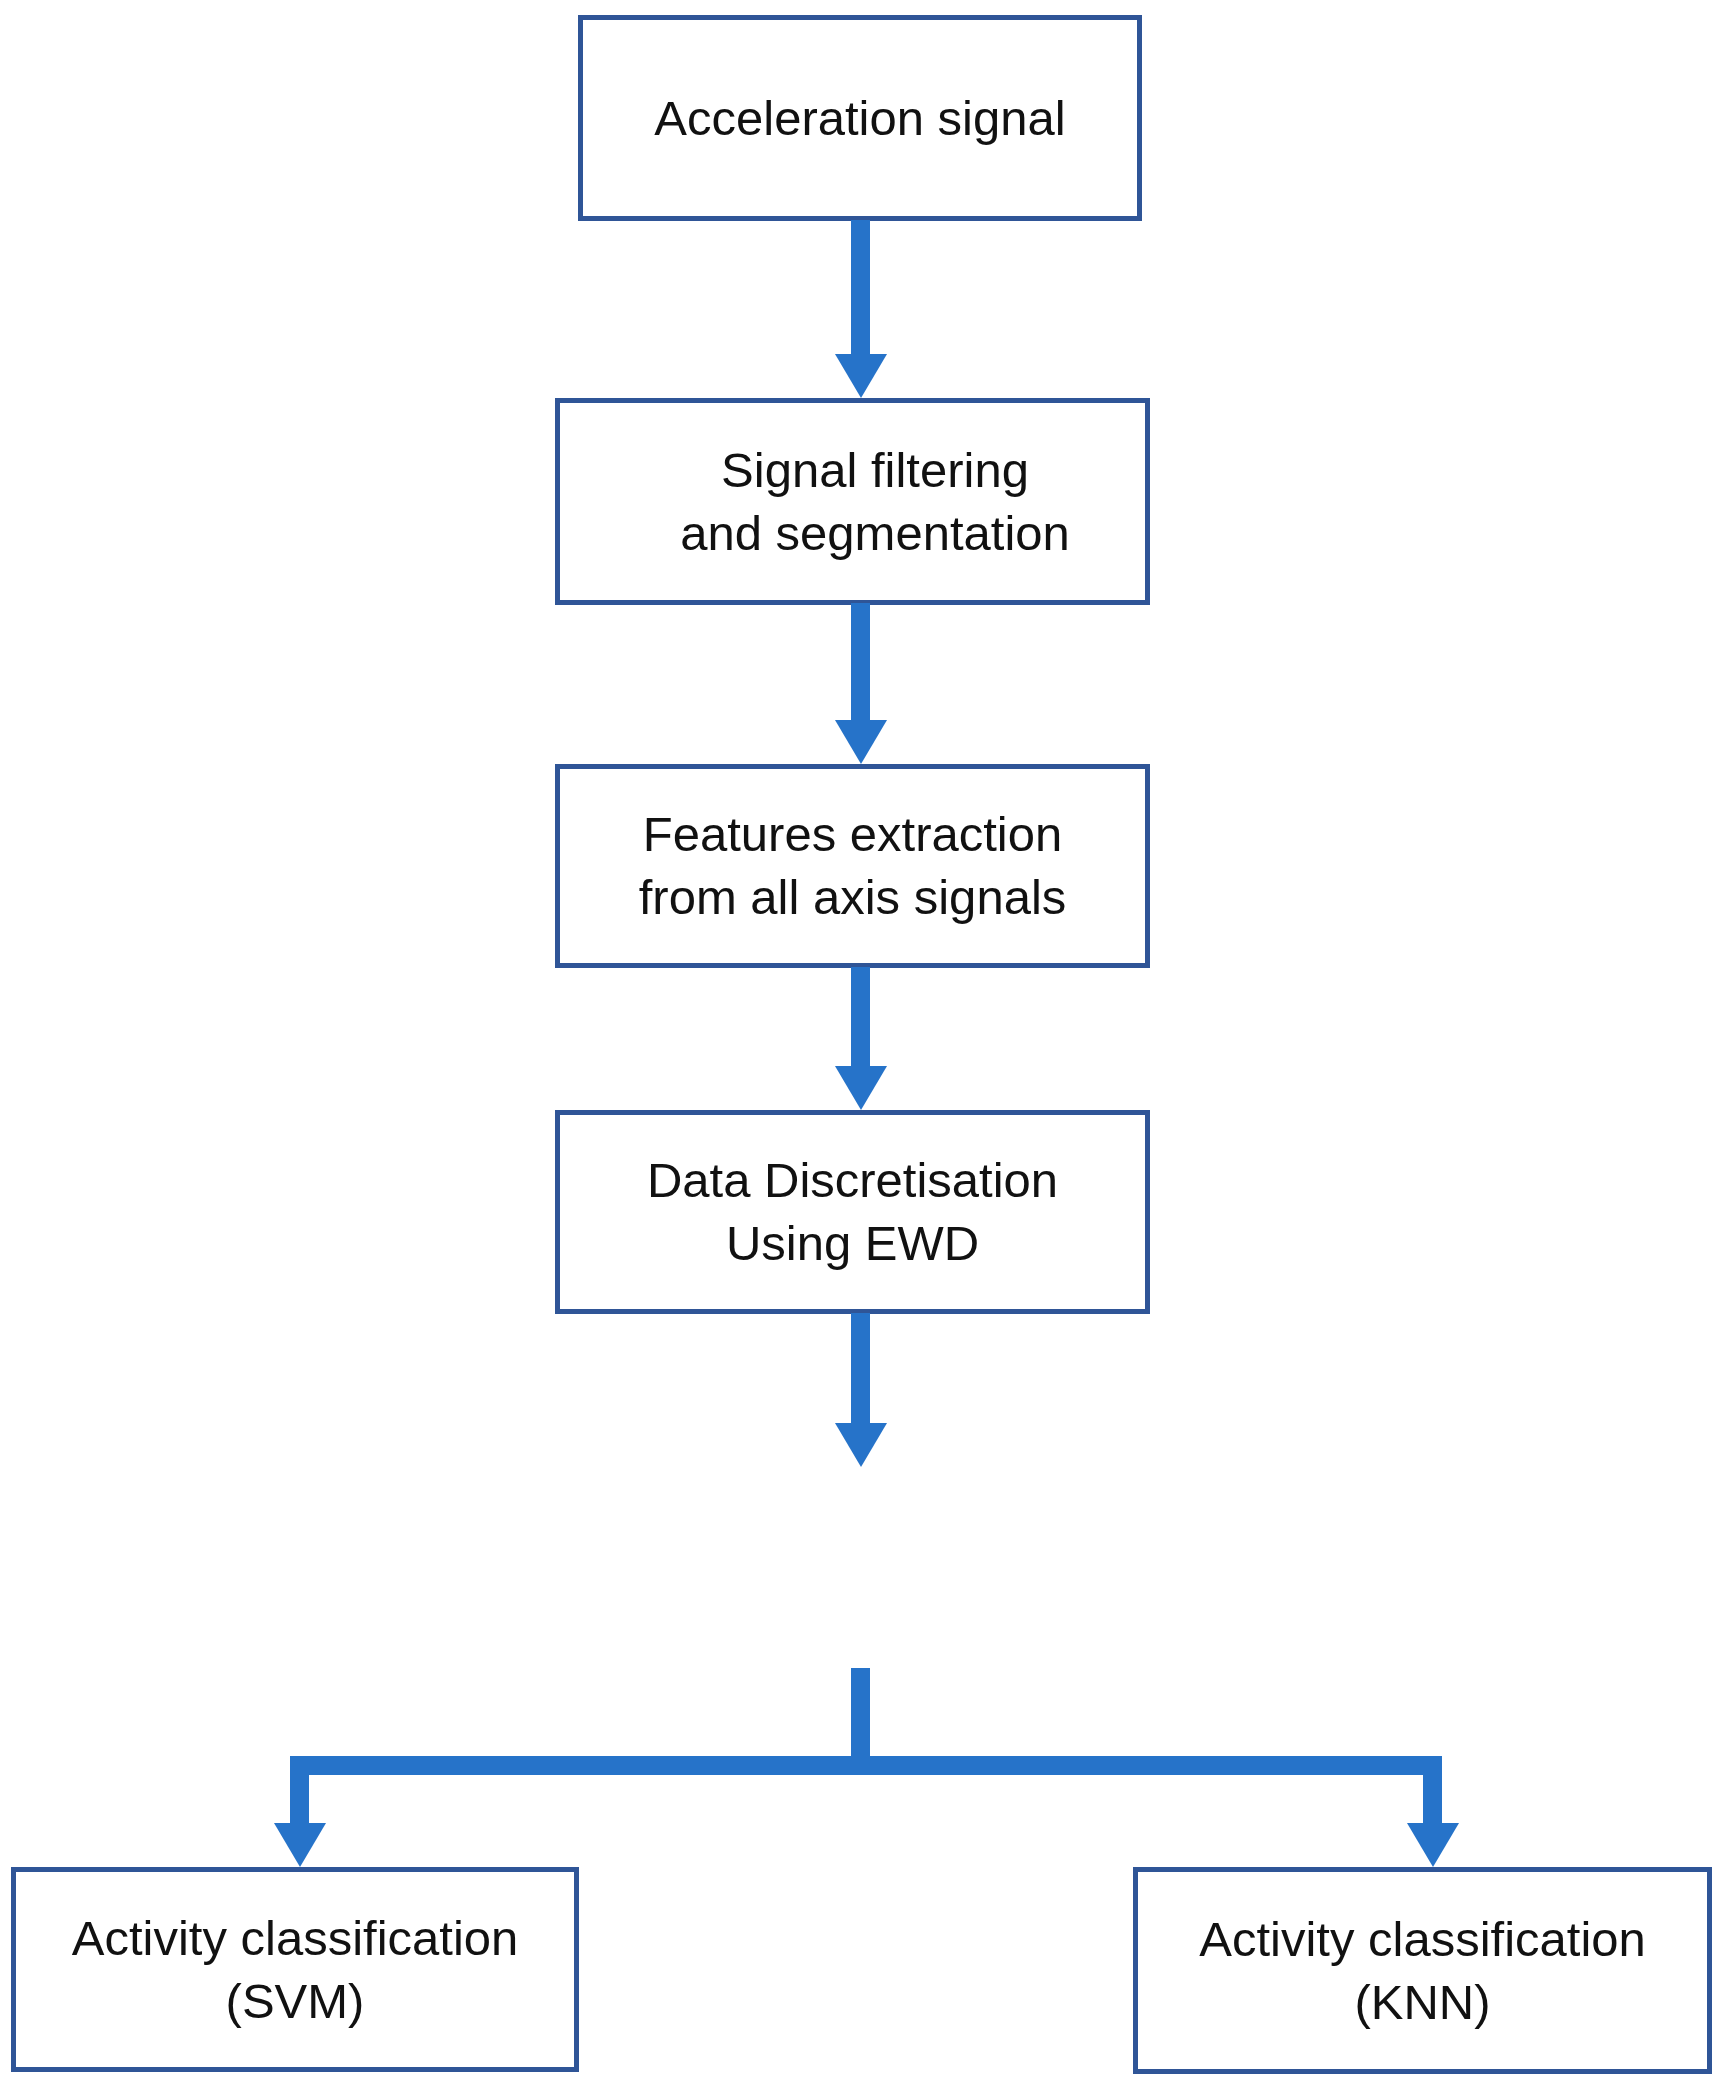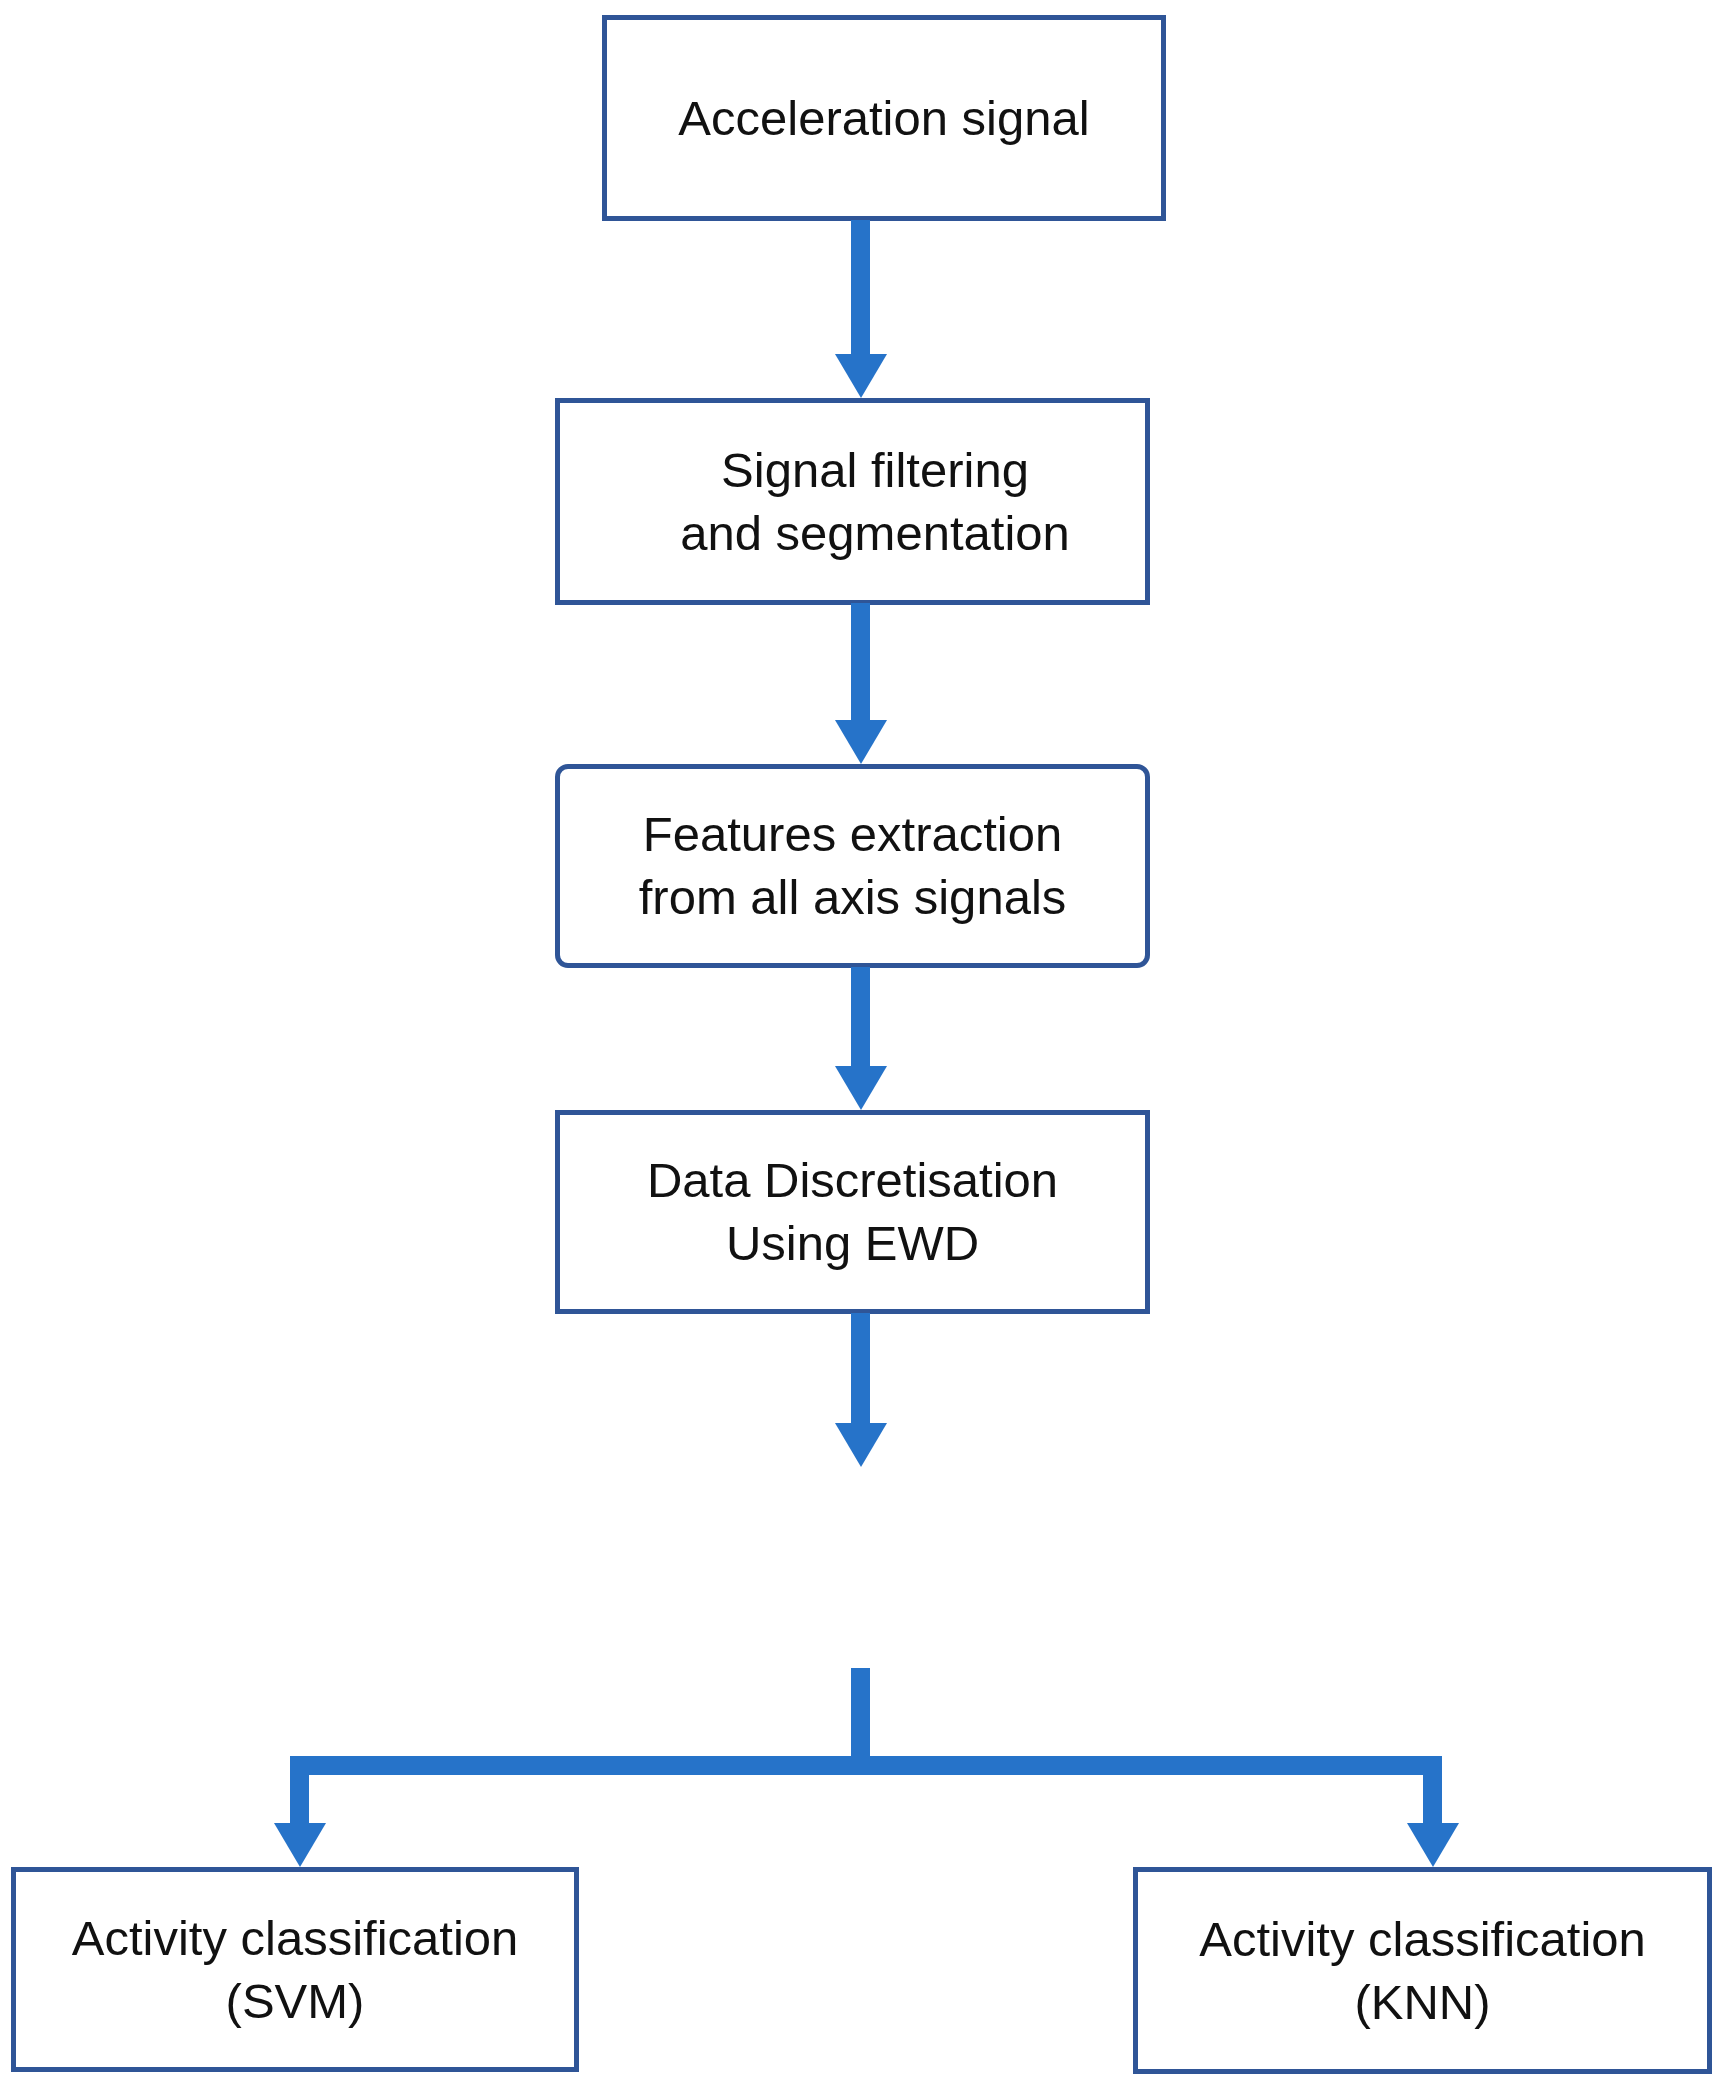--- a/index.html
+++ b/index.html
@@ -23,23 +23,23 @@
     display: flex;
     align-items: center;
     justify-content: center;
     text-align: center;
     color: var(--text, #111111);
     font-size: 49px;
     line-height: 1.28;
     white-space: pre-line;
   }
   
-  .n0 { left: 602px;  top: 15.3px;   width: 564px; height: 206px; }
+  .n0 { left: 578px;  top: 15.3px;   width: 564px; height: 206px; }
   .n1 { left: 555px;  top: 398px;  width: 595px; height: 207px; padding-left: 45px; }
-  .n2 { left: 555px;  top: 764px;  width: 595px; height: 204px; border-radius: 13px; }
+  .n2 { left: 555px;  top: 764px;  width: 595px; height: 204px; }
   .n3 { left: 555px;  top: 1110px; width: 595px; height: 204px; }
   .n4 { left: 501px;  top: 1467px; width: 726px; height: 203px; }
   .n5 { left: 11px;   top: 1867px; width: 568px; height: 205px; }
   .n6 { left: 1133px; top: 1867px; width: 579px; height: 207px; }
 
   
   .varrow {
     position: absolute;
     width: 53px;
     display: flex;

